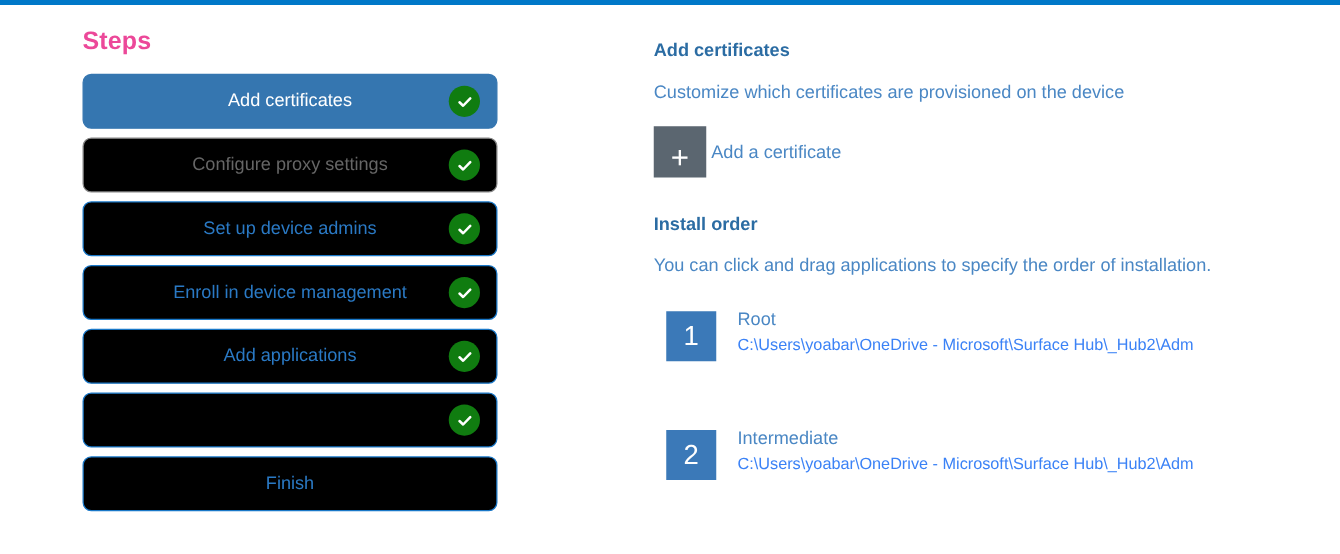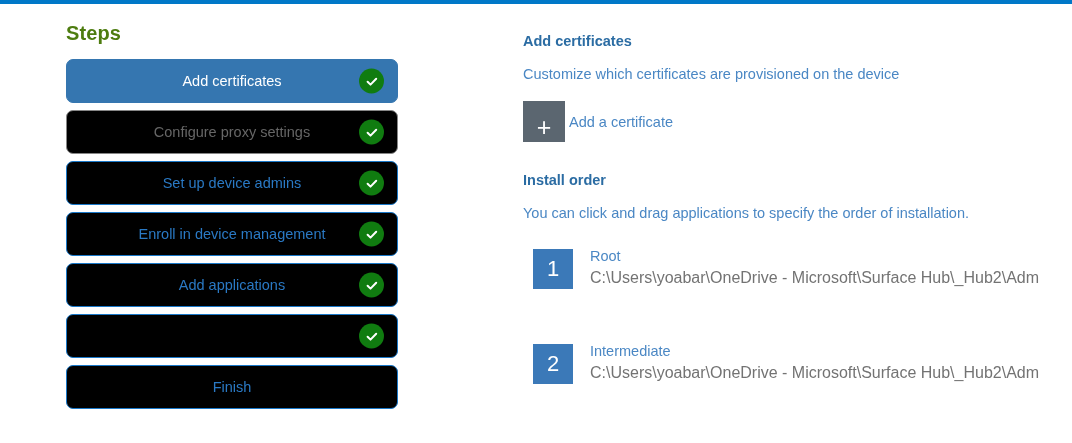--- a/index.html
+++ b/index.html
@@ -28,21 +28,21 @@
   #steps-panel {
     position: absolute;
     left: 66px;
     top: 22px;
     width: 332px;
   }
 
   #steps-title {
     font-size: 20px;
     font-weight: bold;
-    color: #4d7c0f;
+    color: #ec4899;
     margin: 0 0 14px 0;
     letter-spacing: 0.1px;
   }
 
   .step-button {
     position: relative;
     box-sizing: border-box;
     width: 332px;
     height: 44px;
     border-radius: 7px;
@@ -188,22 +188,22 @@
     margin-top: -2px;
   }
 
   .order-name {
     font-size: 14.5px;
     color: #4a87c4;
     line-height: 1.37;
   }
 
   .order-path {
-    font-size: 16px;
-    color: #737373;
+    font-size: 13px;
+    color: #3b82f6;
     line-height: 1.37;
     white-space: nowrap;
   }
 </style>
 </head>
 <body>
 
 <div id="top-accent-bar"></div>
 
 <div id="steps-panel">

